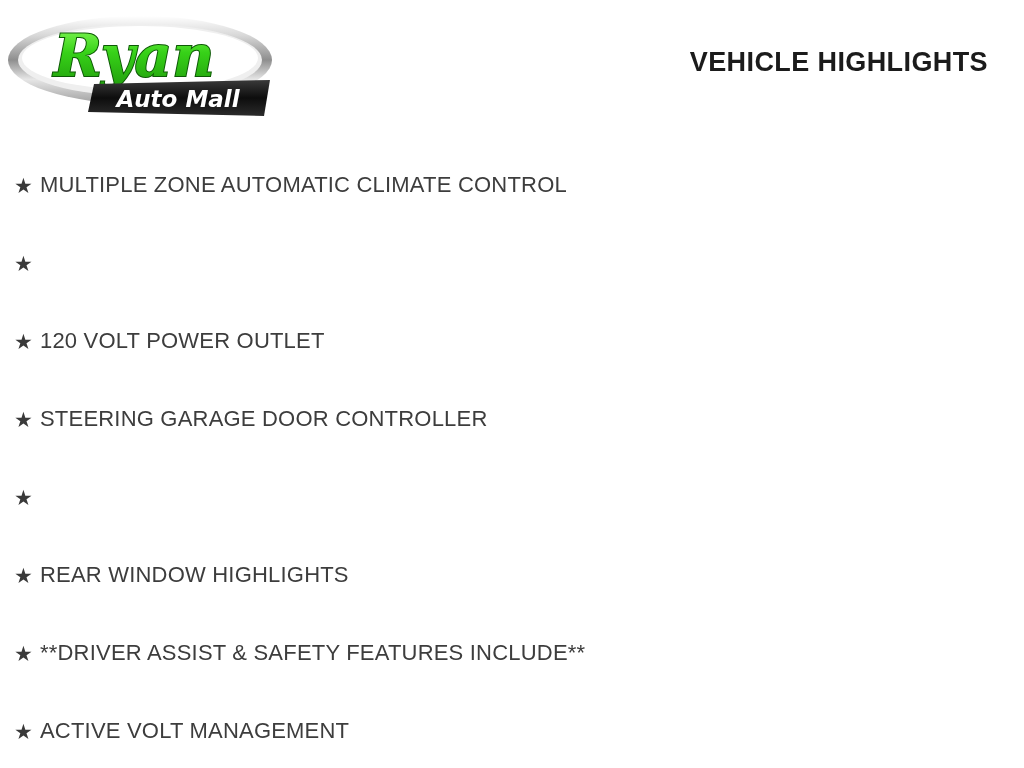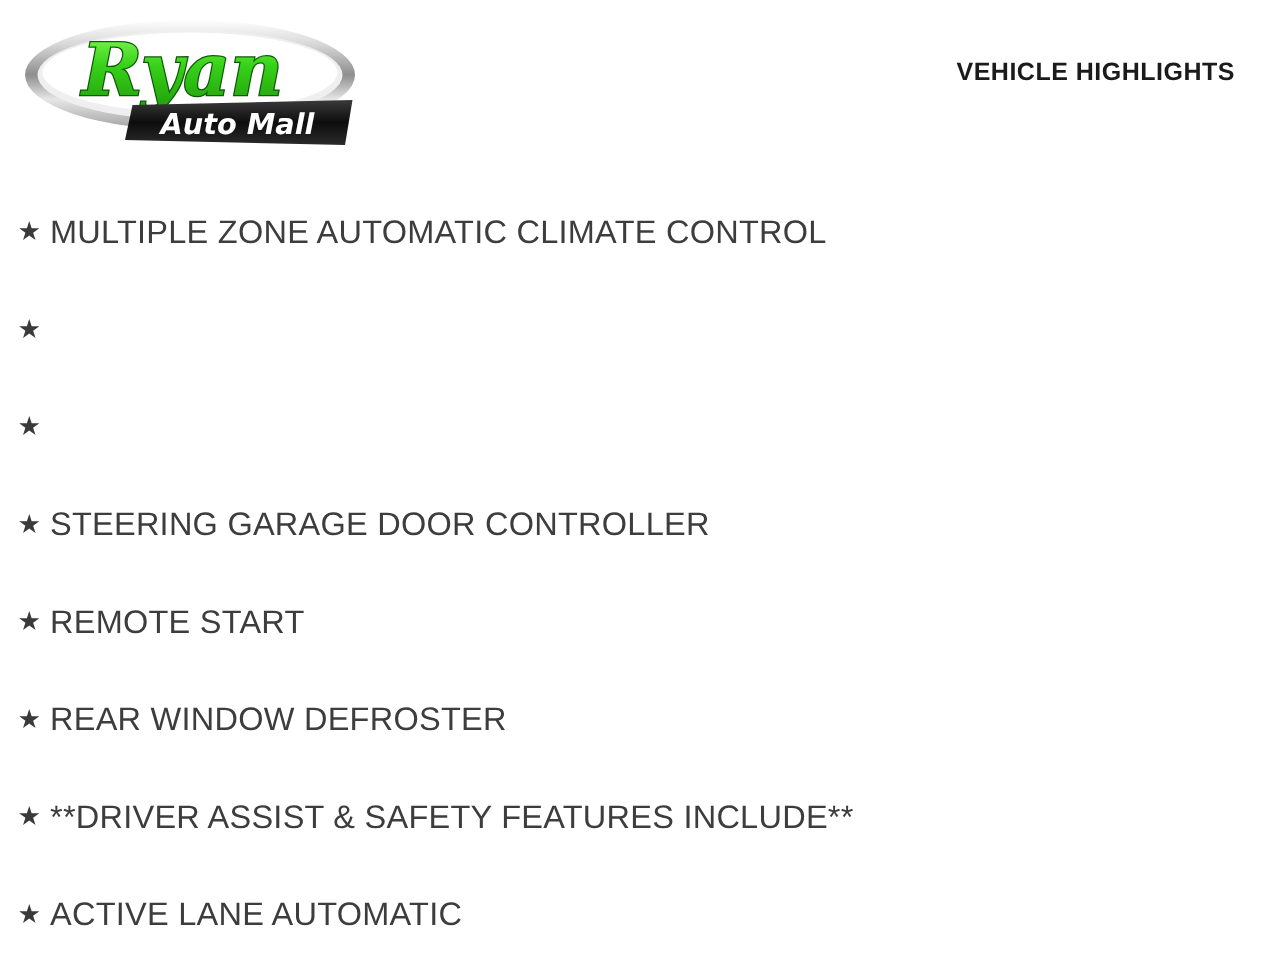--- a/index.html
+++ b/index.html
@@ -17,32 +17,32 @@
   }
 
   
   .header {
     position: relative;
     height: 130px;
   }
 
   .logo {
     position: absolute;
-    left: 14px;
+    left: 2px;
     top: 8px;
     width: 280px;
     height: 116px;
   }
   .logo svg { display: block; }
 
   .header-title {
     position: absolute;
     right: 36px;
     top: 47px;
-    font-size: 20px;
+    font-size: 27px;
     font-weight: bold;
     letter-spacing: 0.4px;
     color: #1b1b1b;
     font-family: "Liberation Sans", sans-serif;
     white-space: nowrap;
   }
 
   
   .highlights {
     position: absolute;
@@ -61,21 +61,21 @@
   }
   .bullet-star {
     width: 26px;
     flex: 0 0 26px;
     font-size: 21px;
     line-height: 1;
     color: #3a3a3a;
     text-align: left;
   }
   .highlight-text {
-    font-size: 26px;
+    font-size: 22px;
     letter-spacing: 0.2px;
     color: #3d3d3d;
     white-space: nowrap;
     font-family: "Liberation Sans", sans-serif;
   }
 </style>
 </head>
 <body>
 
 <div class="header">
@@ -119,34 +119,34 @@
 <ul class="highlights" id="highlights-list">
     <li class="highlight-row">
       <span class="bullet-star">★</span>
       <span class="highlight-text">MULTIPLE ZONE AUTOMATIC CLIMATE CONTROL</span>
     </li>
     <li class="highlight-row">
       <span class="bullet-star">★</span>
     </li>
     <li class="highlight-row">
       <span class="bullet-star">★</span>
+      <span class="highlight-text">120 VOLT POWER OUTLET</span>
     </li>
     <li class="highlight-row">
       <span class="bullet-star">★</span>
       <span class="highlight-text">STEERING GARAGE DOOR CONTROLLER</span>
     </li>
     <li class="highlight-row">
       <span class="bullet-star">★</span>
-      <span class="highlight-text">REMOTE START</span>
     </li>
     <li class="highlight-row">
       <span class="bullet-star">★</span>
-      <span class="highlight-text">REAR WINDOW DEFROSTER</span>
+      <span class="highlight-text">REAR WINDOW HIGHLIGHTS</span>
     </li>
     <li class="highlight-row">
       <span class="bullet-star">★</span>
       <span class="highlight-text">**DRIVER ASSIST &amp; SAFETY FEATURES INCLUDE**</span>
     </li>
     <li class="highlight-row">
       <span class="bullet-star">★</span>
-      <span class="highlight-text">ACTIVE LANE AUTOMATIC</span>
+      <span class="highlight-text">ACTIVE VOLT MANAGEMENT</span>
     </li>
   </ul>
 
 </body></html>

